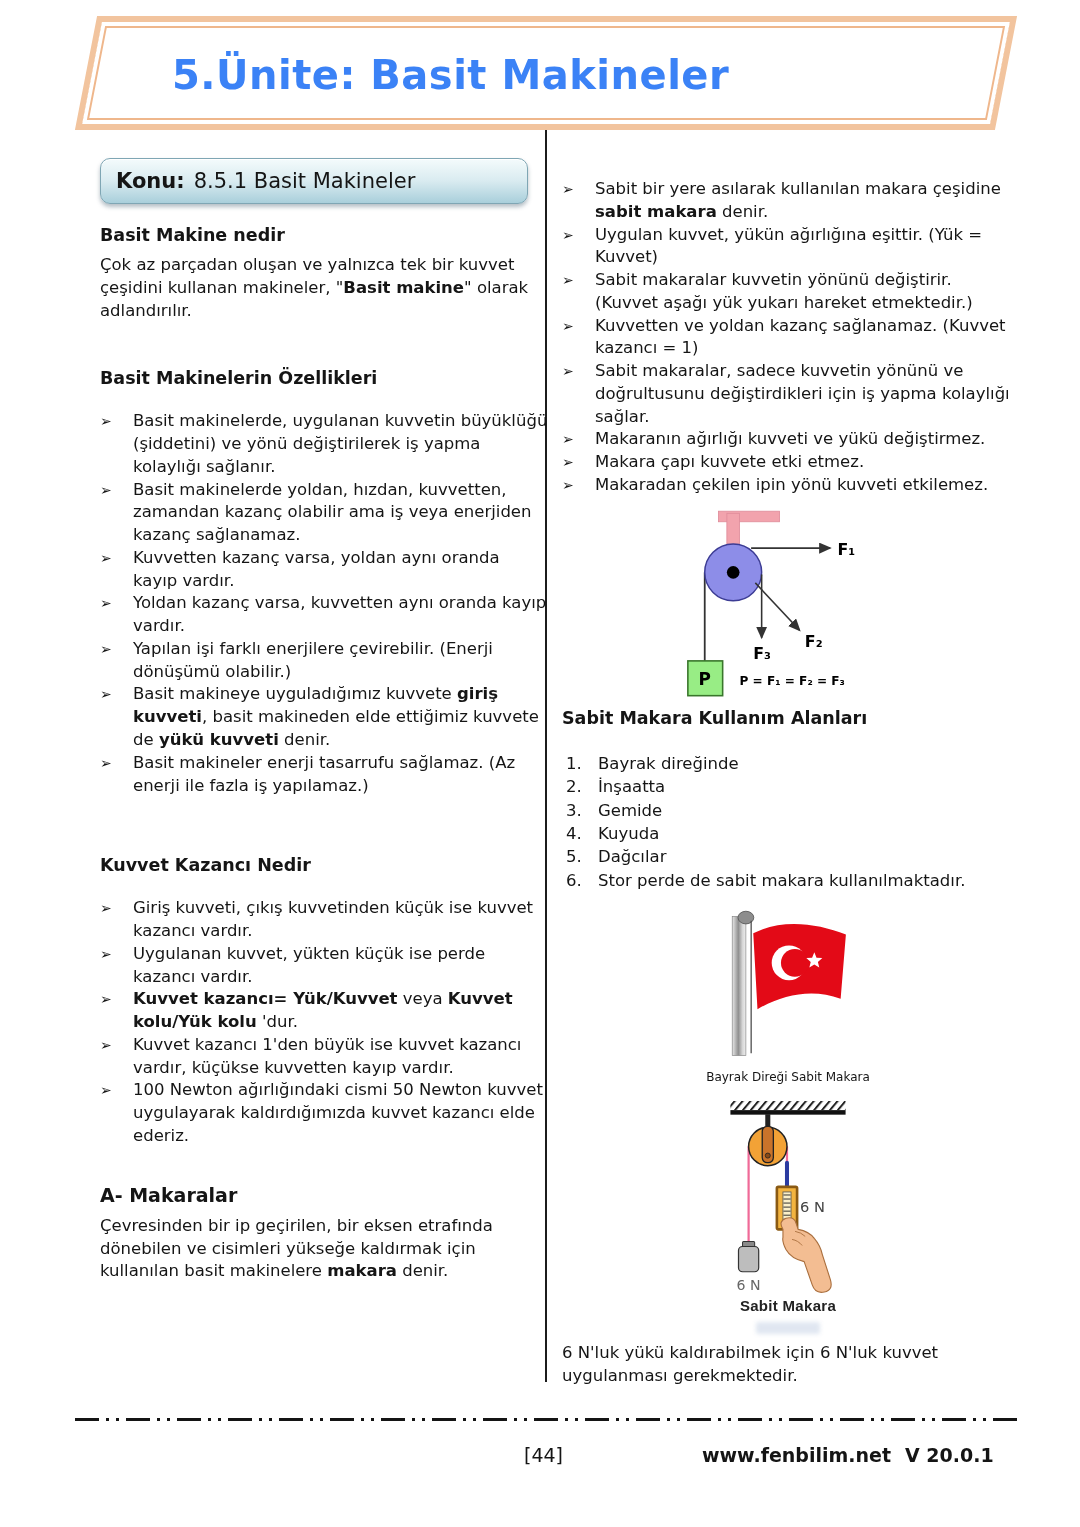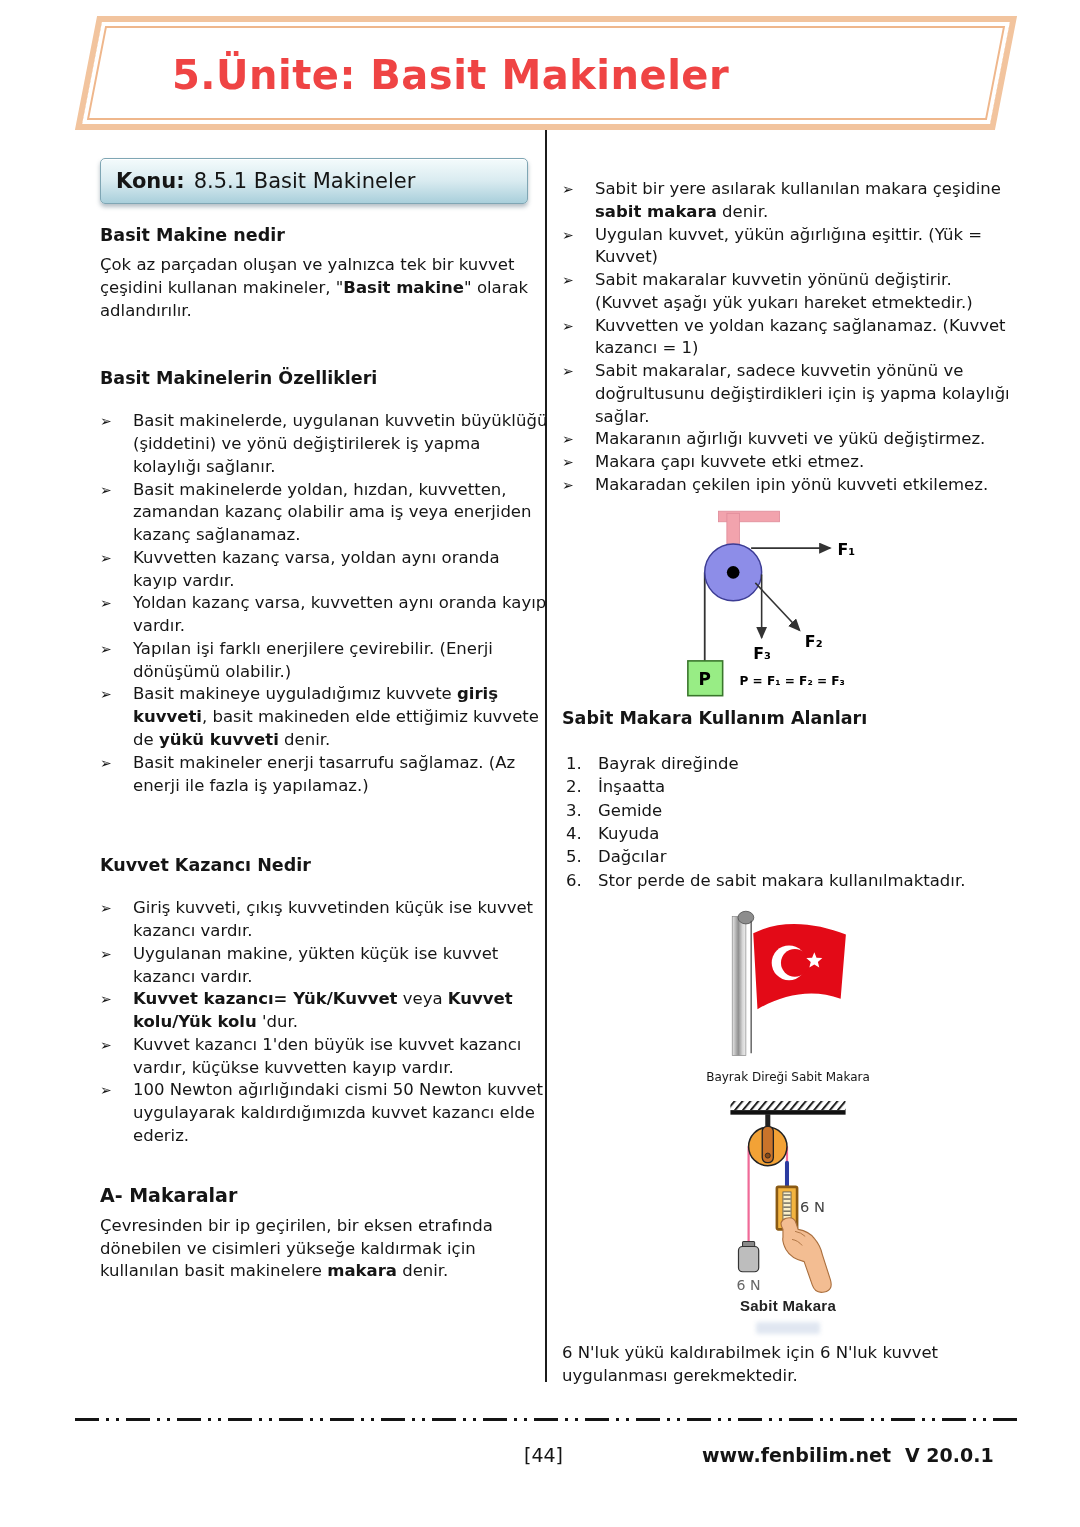--- a/index.html
+++ b/index.html
@@ -9,30 +9,30 @@
   }
   
   .unit-box{
     position:absolute;left:86px;top:16px;width:908px;height:102px;
     transform:skewX(-11deg);background:#fff;
     border:6px solid #f2c49e;
     box-shadow:inset 0 0 0 4px #ffffff, inset 0 0 0 6px #efb78c;
   }
   .unit-title{
     position:absolute;left:172px;top:52px;font-size:40px;font-weight:600;
-    letter-spacing:.5px;color:#ef4444;white-space:nowrap;
+    letter-spacing:.5px;color:#3b82f6;white-space:nowrap;
   }
   
   .divider{position:absolute;left:545px;top:130px;width:2px;height:1252px;background:#1c1c1c;}
   
   .col-left{position:absolute;left:100px;top:152px;width:448px;}
   .col-right{position:absolute;left:562px;top:156px;width:452px;}
   
   .topic-box{
-    margin-top:6px;width:396px;height:44px;border-radius:5px;
+    margin-top:6px;width:396px;height:44px;border-radius:10px;
     background:linear-gradient(180deg,#f4fbfc 0%,#d9ebf0 50%,#a9cfdb 100%);
     border:1px solid #7fa6b4;
     box-shadow:0 3px 4px rgba(40,70,90,.35), inset 0 1px 0 #ffffff;
     display:flex;align-items:center;padding:0 15px;font-size:21px;
   }
   .topic-box .lbl{font-weight:bold;margin-right:9px;}
   h3{font-size:17.5px;font-weight:bold;margin:0;}
   .h-what{margin-top:21px;}
   .h-features{margin-top:46px;}
   .h-gain{margin-top:58px;}
@@ -122,21 +122,21 @@
   </ul>
 
   <h3 class="h-gain">Kuvvet Kazancı Nedir</h3>
   <ul class="alist">
     <li>
         <span class="bm">➢</span>
         <span class="bt"><span>Giriş kuvveti,  çıkış kuvvetinden küçük ise kuvvet kazancı vardır.</span></span>
       </li>
     <li>
         <span class="bm">➢</span>
-        <span class="bt"><span>Uygulanan makine, yükten küçük ise kuvvet kazancı vardır.</span></span>
+        <span class="bt"><span>Uygulanan kuvvet, yükten küçük ise perde kazancı vardır.</span></span>
       </li>
     <li>
         <span class="bm">➢</span>
         <span class="bt"><b>Kuvvet kazancı= Yük/Kuvvet</b><span> veya </span><b>Kuvvet kolu/Yük kolu</b><span> 'dur.</span></span>
       </li>
     <li>
         <span class="bm">➢</span>
         <span class="bt"><span>Kuvvet kazancı 1'den büyük ise kuvvet kazancı vardır, küçükse kuvvetten kayıp vardır.</span></span>
       </li>
     <li>

